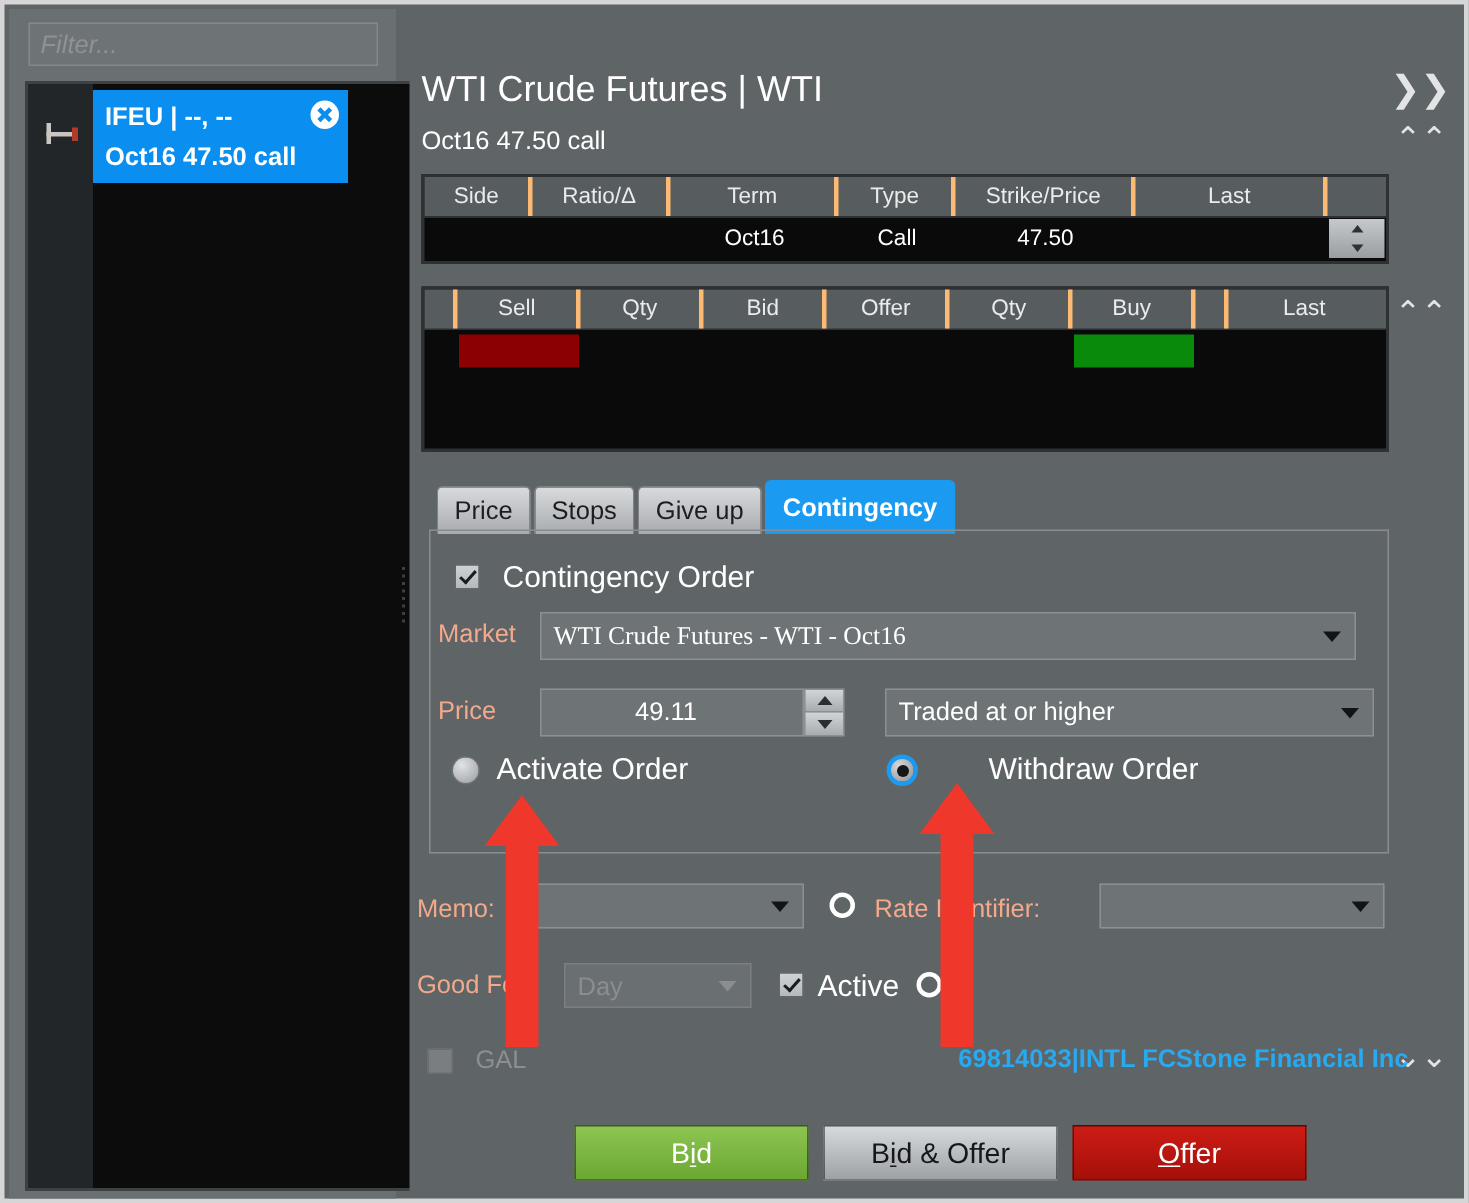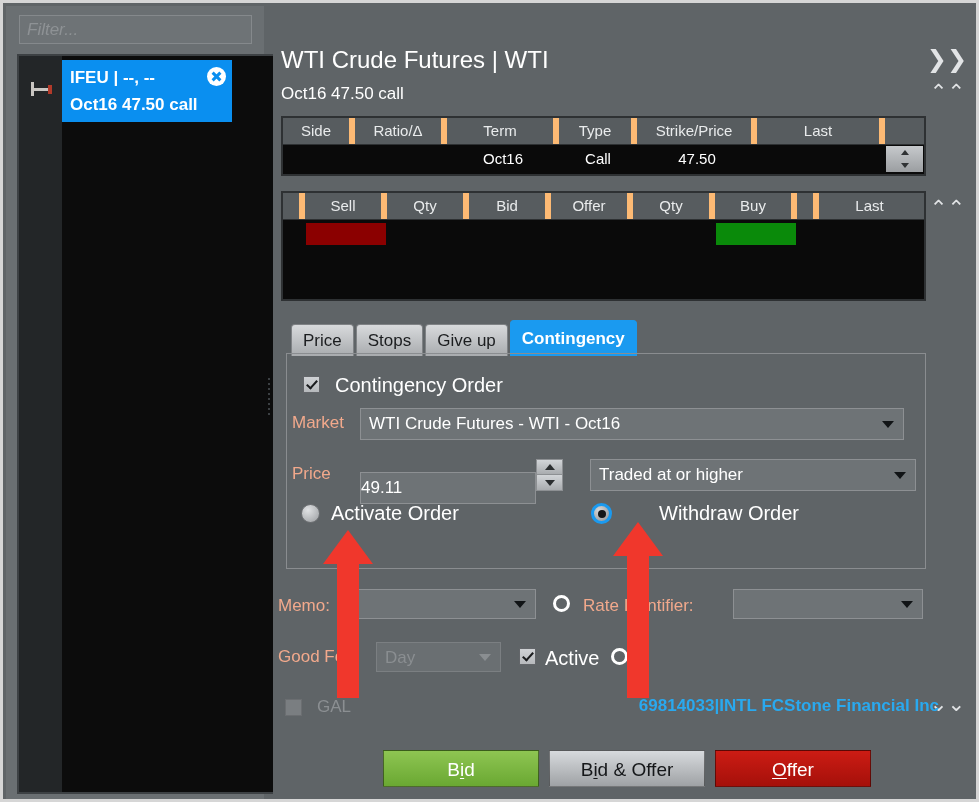--- a/index.html
+++ b/index.html
@@ -222,21 +222,21 @@
     display: flex;
     height: 26px;
     background: #575c5f;
     border-bottom: 1px solid #2e3133;
   }
   .th {
     color: #e9ebec;
     font-size: 15px;
     text-align: center;
     line-height: 26px;
-    border-right: 6px solid #fdba74;
+    border-right: 3px solid #fdba74;
     box-sizing: border-box;
     overflow: hidden;
     white-space: nowrap;
   }
   .trow {
     display: flex;
     height: 28px;
   }
   .td {
     color: #ffffff;
@@ -363,24 +363,23 @@
   .ddown.disabled .caret { border-top-color: #8a8e91; }
 
   .num-input {
     position: absolute;
     background: #6e7376;
     border: 1px solid #8d9093;
     box-sizing: border-box;
     color: #ffffff;
     font-size: 17px;
     line-height: 30px;
-    text-align: left;
+    text-align: center;
     padding-right: 8px;
     white-space: nowrap;
-    margin-top: 13px;
   }
   .spinner {
     position: absolute;
     width: 27px;
     background: #6e7376;
     border: 1px solid #8d9093;
     box-sizing: border-box;
   }
   .spinner div {
     position: relative;
@@ -594,21 +593,21 @@
       <div class="tab">Stops</div>
       <div class="tab">Give up</div>
       <div class="tab active">Contingency</div>
     </div>
 
     <div id="cont-group">
       <div class="cbox checked" style="left:16px; top:22px;"></div>
       <div class="lbl-white" style="position:absolute; left:48px; top:20px;">Contingency Order</div>
 
       <div class="lbl" style="position:absolute; left:5px; top:59px;">Market</div>
-      <div class="ddown" style="left:73px; top:54px; width:544px; height:32px;">
+      <div class="ddown" style="left:73px; top:54px; width:544px; height:32px;font-family:Liberation Serif, serif;">
         <span>WTI Crude Futures - WTI - Oct16</span>
         <span class="caret"></span>
       </div>
 
       <div class="lbl" style="position:absolute; left:5px; top:110px;">Price</div>
       <div class="num-input" style="left:73px; top:105px; width:176px; height:32px;">49.11</div>
       <div class="spinner" style="left:249px; top:105px; height:32px;">
         <div></div>
         <div></div>
       </div>

